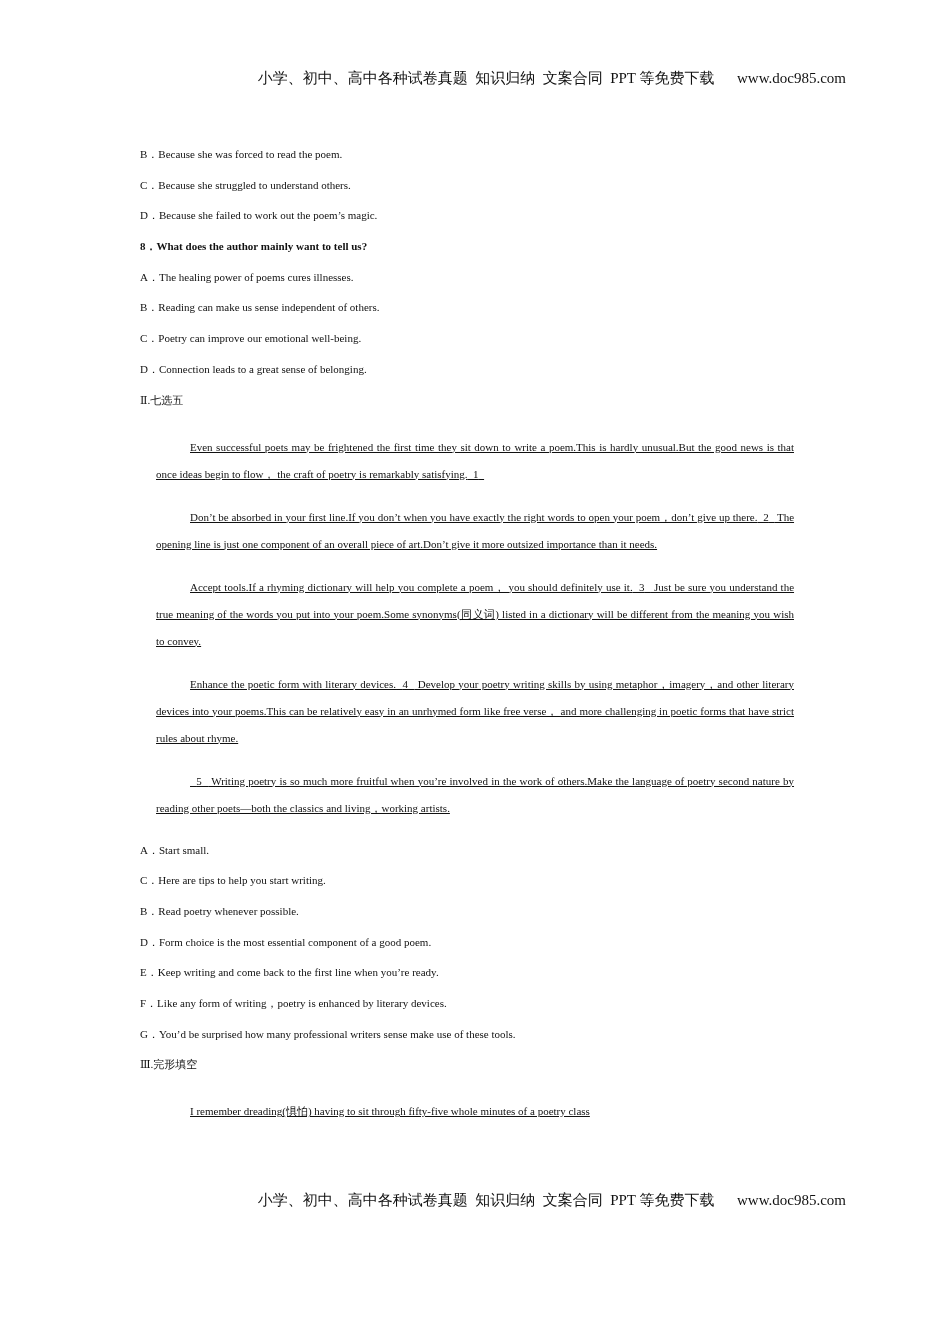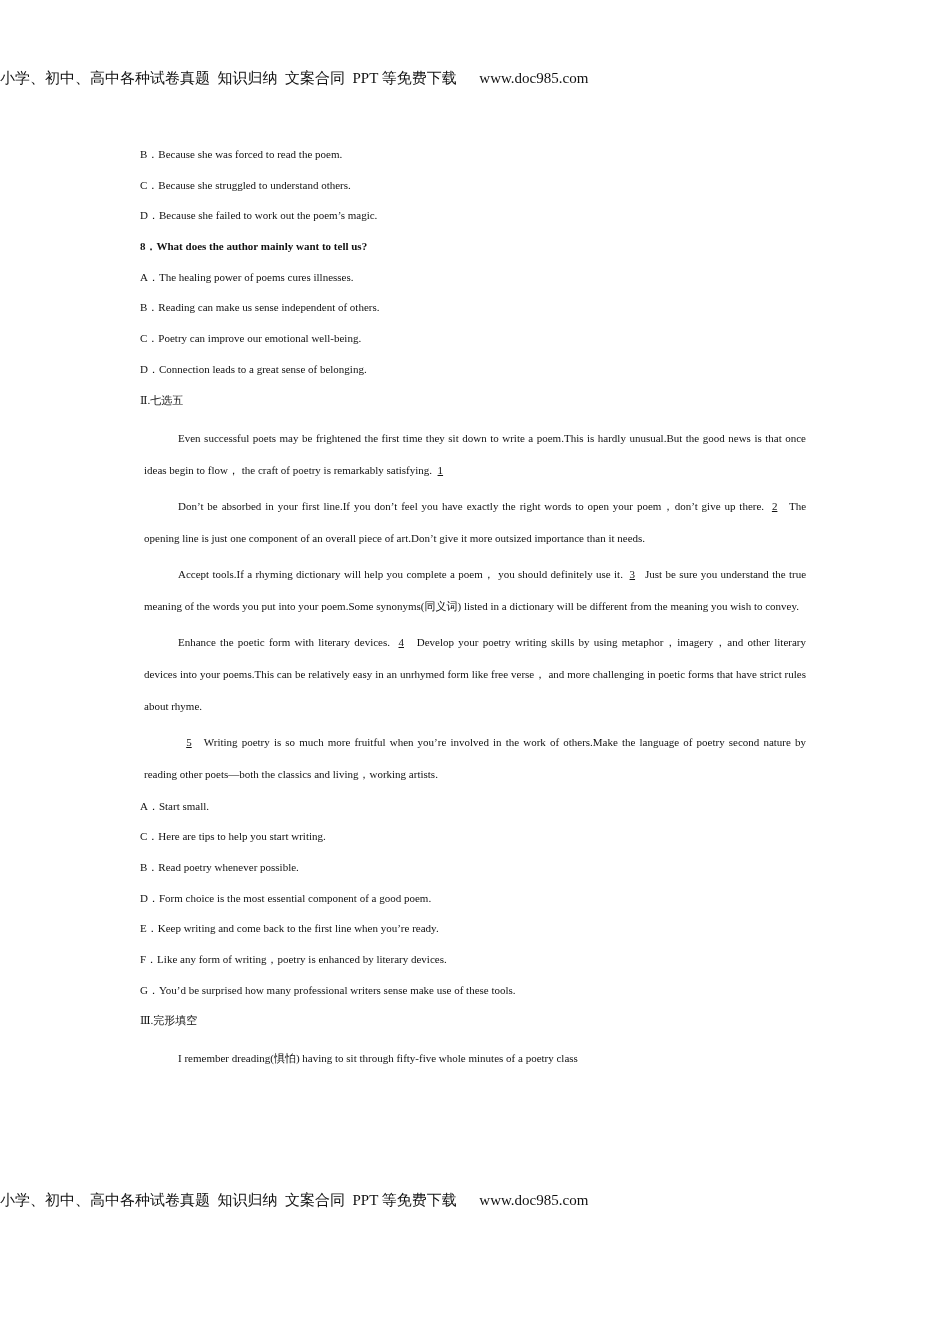--- a/index.html
+++ b/index.html
@@ -2,35 +2,35 @@
 <html><head>
 <meta charset="utf-8">
 <style>
   html, body { margin: 0; padding: 0; background: #ffffff; }
   body {
     width: 950px; height: 1344px; position: relative; overflow: hidden;
     font-family: "Liberation Serif", "DejaVu Serif", serif;
     color: #111111;
   }
   .header-line, .footer-line {
-    position: absolute; left: 0; width: 846px; text-align: left;
+    position: absolute; left: 0; width: 846px; text-align: right;
     font-size: 15px; white-space: pre; color: #111;
   }
   .header-line { top: 69px; }
   .footer-line { top: 1191px; }
   .content {
     position: absolute; left: 140px; top: 142px; width: 670px;
     font-size: 11px;
   }
   .opt { height: 30.7px; line-height: 24px; white-space: nowrap; }
   .q { font-weight: bold; }
   .sec { height: 30px; line-height: 24px; }
   .para {
     text-indent: 34px; text-align: justify; text-align-last: left;
-    line-height: 32px; margin: 4px;
+    line-height: 27px; margin: 16px; text-decoration: underline;
   }
   .blank { text-decoration: underline; white-space: pre; }
   .ul { white-space: pre; }
 </style>
 </head>
 <body>
 
 <div class="header-line">小学、初中、高中各种试卷真题  知识归纳  文案合同  PPT 等免费下载      www.doc985.com</div>
 
 <div class="content">
@@ -45,21 +45,21 @@
     <div class="opt">A．The healing power of poems cures illnesses.</div>
     <div class="opt">B．Reading can make us sense independent of others.</div>
     <div class="opt">C．Poetry can improve our emotional well-being.</div>
     <div class="opt">D．Connection leads to a great sense of belonging.</div>
   </div>
 
   <div class="sec">Ⅱ.七选五</div>
 
   <p class="para"><span>Even successful poets may be frightened the first time they sit down to write a poem.This is hardly unusual.But the good news is that once ideas begin to flow， the craft of poetry is remarkably satisfying.</span><span class="ul">  </span><span class="blank">1</span><span class="ul">  </span><span></span></p>
 
-  <p class="para"><span>Don’t be absorbed in your first line.If you don’t feel you have exactly the right words to open your poem，don’t give up there.</span><span class="ul">  </span><span class="blank">2</span><span class="ul">  </span><span> The opening line is just one component of an overall piece of art.Don’t give it more outsized importance than it needs.</span></p>
+  <p class="para"><span>Don’t be absorbed in your first line.If you don’t when you have exactly the right words to open your poem，don’t give up there.</span><span class="ul">  </span><span class="blank">2</span><span class="ul">  </span><span> The opening line is just one component of an overall piece of art.Don’t give it more outsized importance than it needs.</span></p>
 
   <p class="para"><span>Accept tools.If a rhyming dictionary will help you complete a poem， you should definitely use it.</span><span class="ul">  </span><span class="blank">3</span><span class="ul">  </span><span> Just be sure you understand the true meaning of the words you put into your poem.Some synonyms(同义词) listed in a dictionary will be different from the meaning you wish to convey.</span></p>
 
   <p class="para"><span>Enhance the poetic form with literary devices.</span><span class="ul">  </span><span class="blank">4</span><span class="ul">  </span><span> Develop your poetry writing skills by using metaphor，imagery，and other literary devices into your poems.This can be relatively easy in an unrhymed form like free verse， and more challenging in poetic forms that have strict rules about rhyme.</span></p>
 
   <p class="para"><span></span><span class="ul">  </span><span class="blank">5</span><span class="ul">  </span><span> Writing poetry is so much more fruitful when you’re involved in the work of others.Make the language of poetry second nature by reading other poets—both the classics and living，working artists.</span></p>
 
   <div>
     <div class="opt">A．Start small.</div>
     <div class="opt">C．Here are tips to help you start writing.</div>

